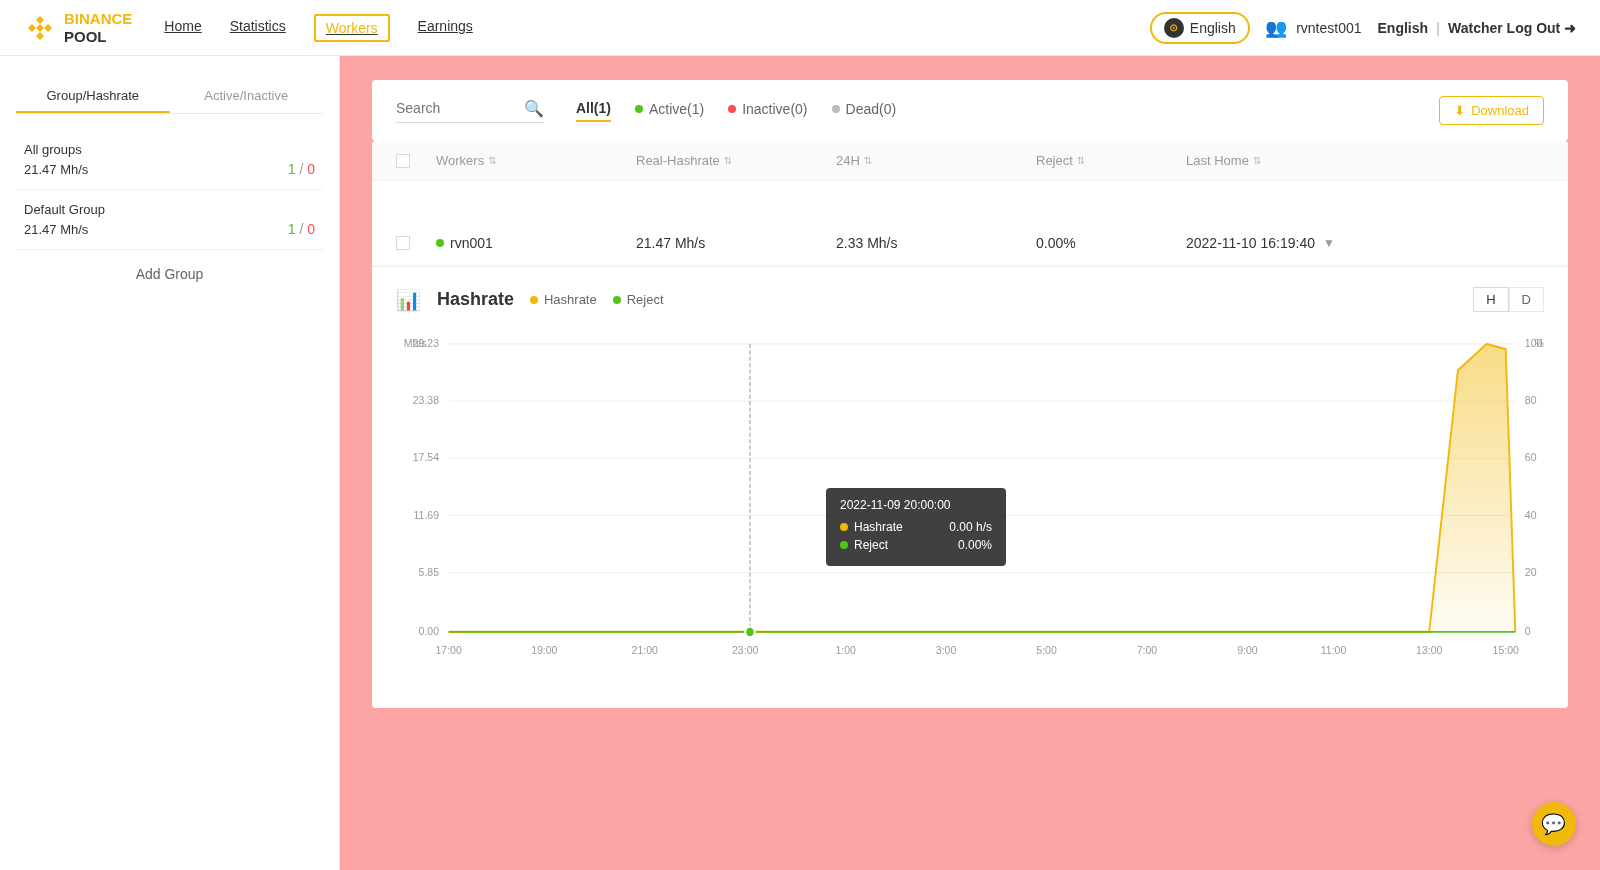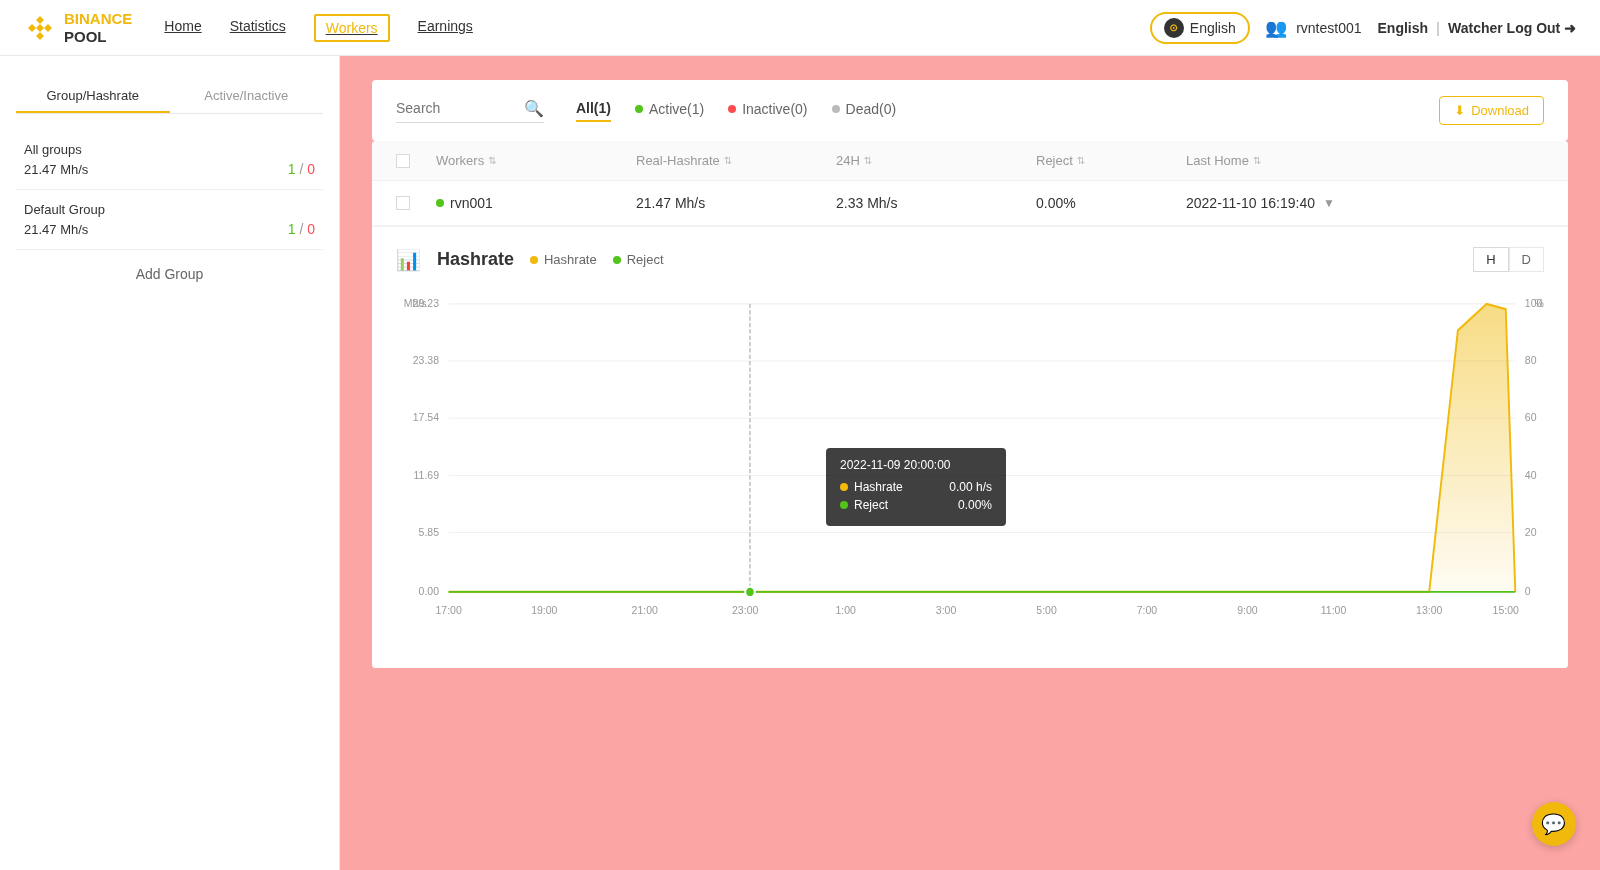--- a/index.html
+++ b/index.html
@@ -264,21 +264,21 @@
     }
     .sort-icon { font-size: 10px; color: #bbb; }
     .table-row {
       display: grid;
       grid-template-columns: 40px 200px 200px 200px 150px 1fr;
       padding: 14px 24px;
       border-bottom: 1px solid #f5f5f5;
       align-items: center;
       background: #fff;
     }
-    .table-cell { font-size: 14px; color: #333; }
+    .table-cell { font-size: 14px; color: #333; margin-top: 40px; }
     .worker-name {
       display: flex;
       align-items: center;
       gap: 6px;
     }
     .checkbox {
       width: 14px;
       height: 14px;
       border: 1px solid #d9d9d9;
       background: #fff;

